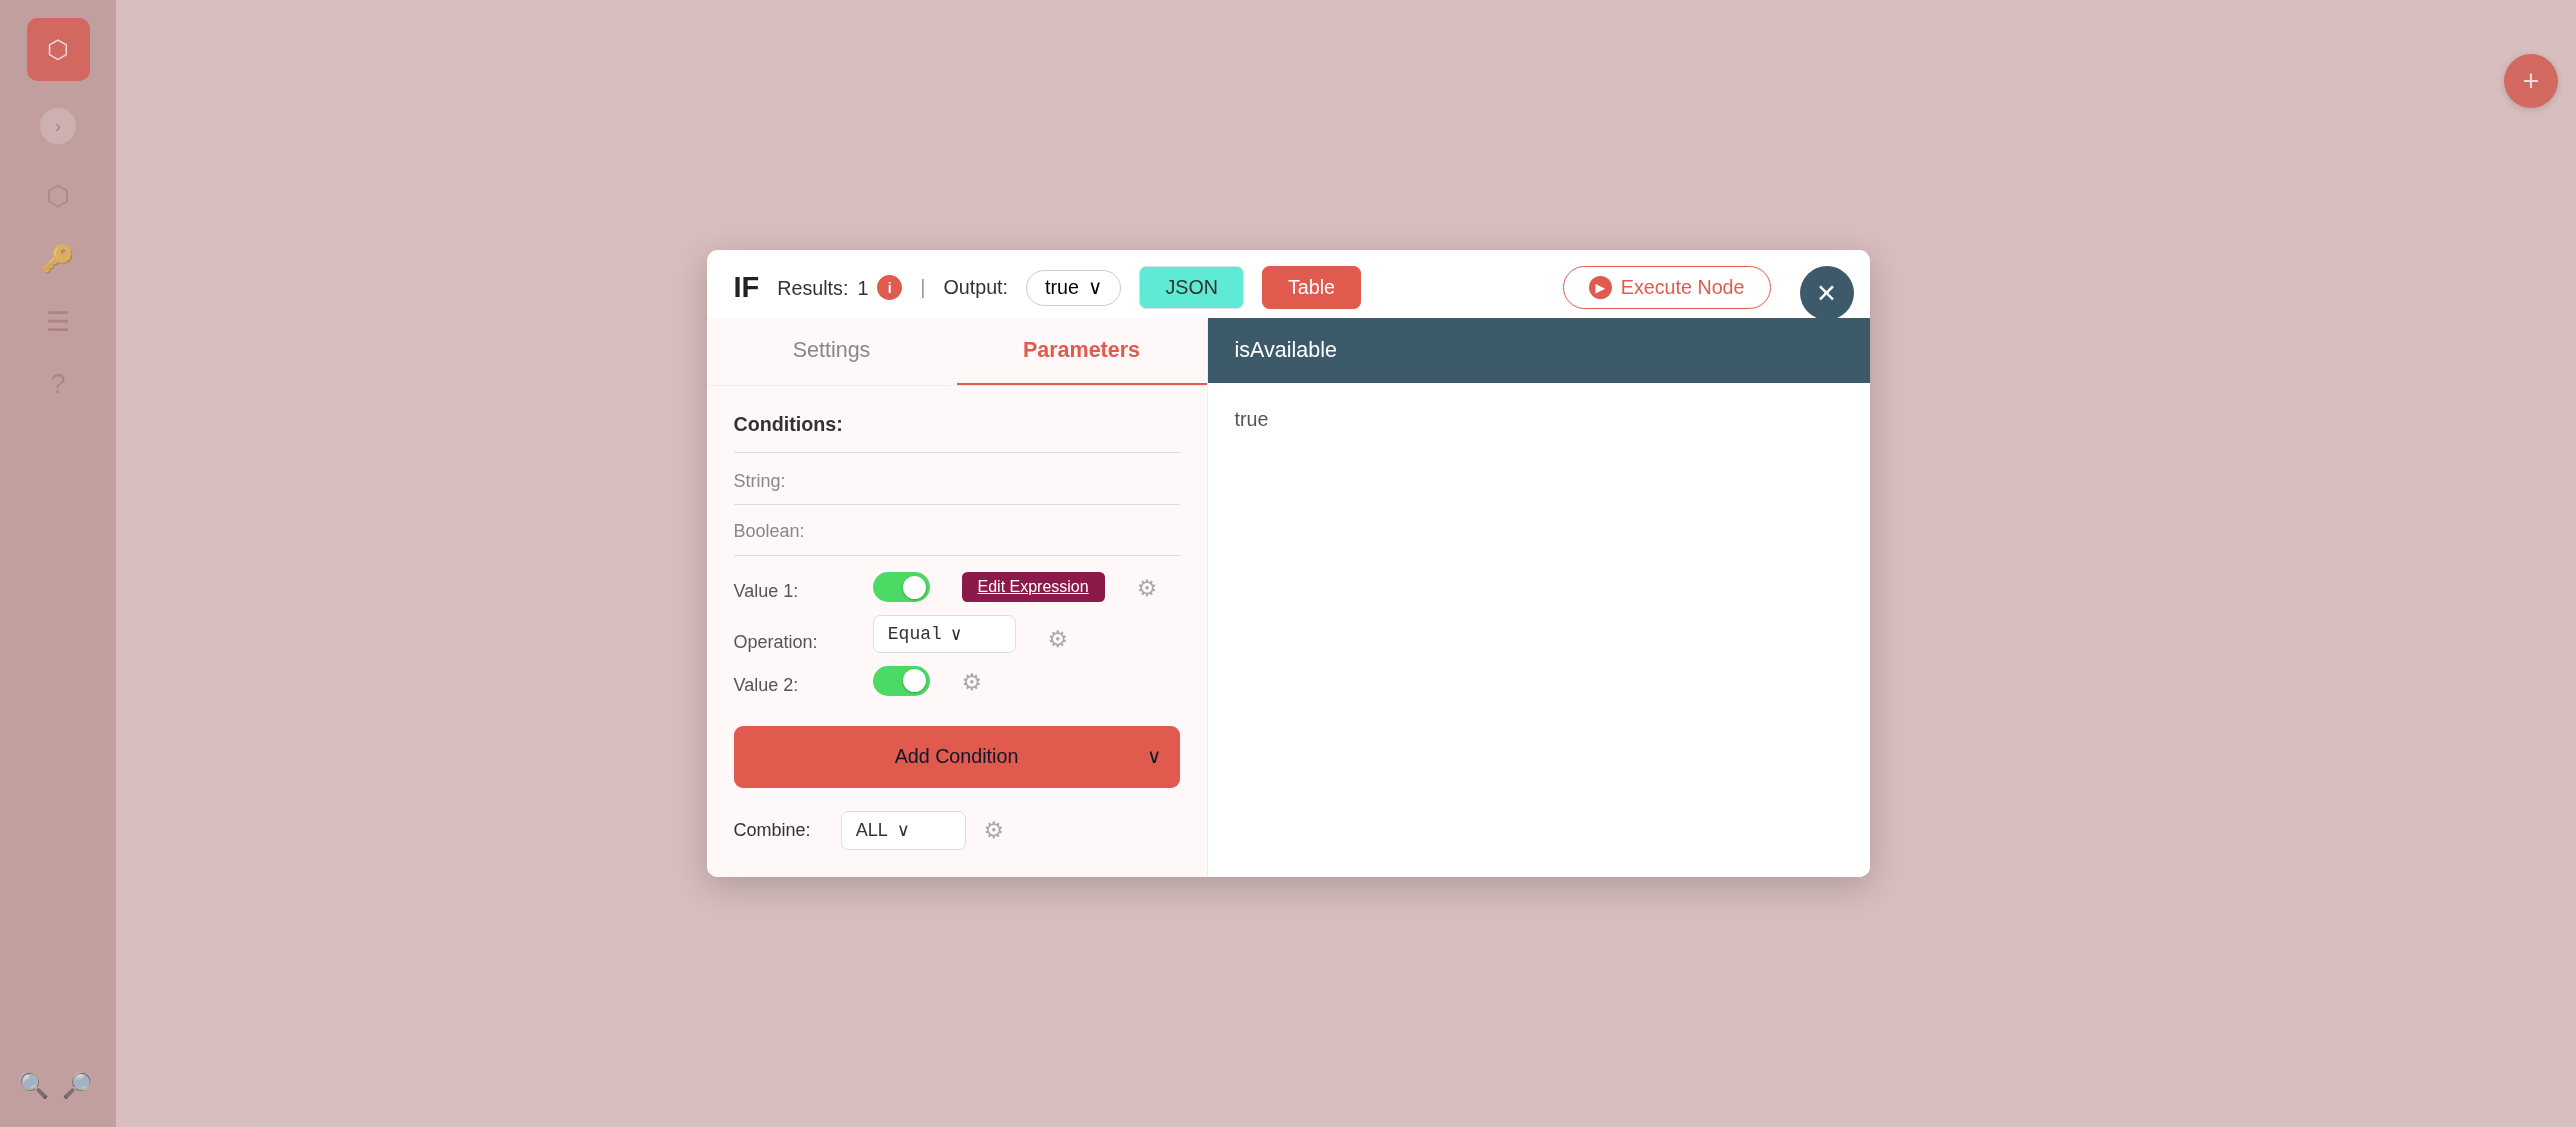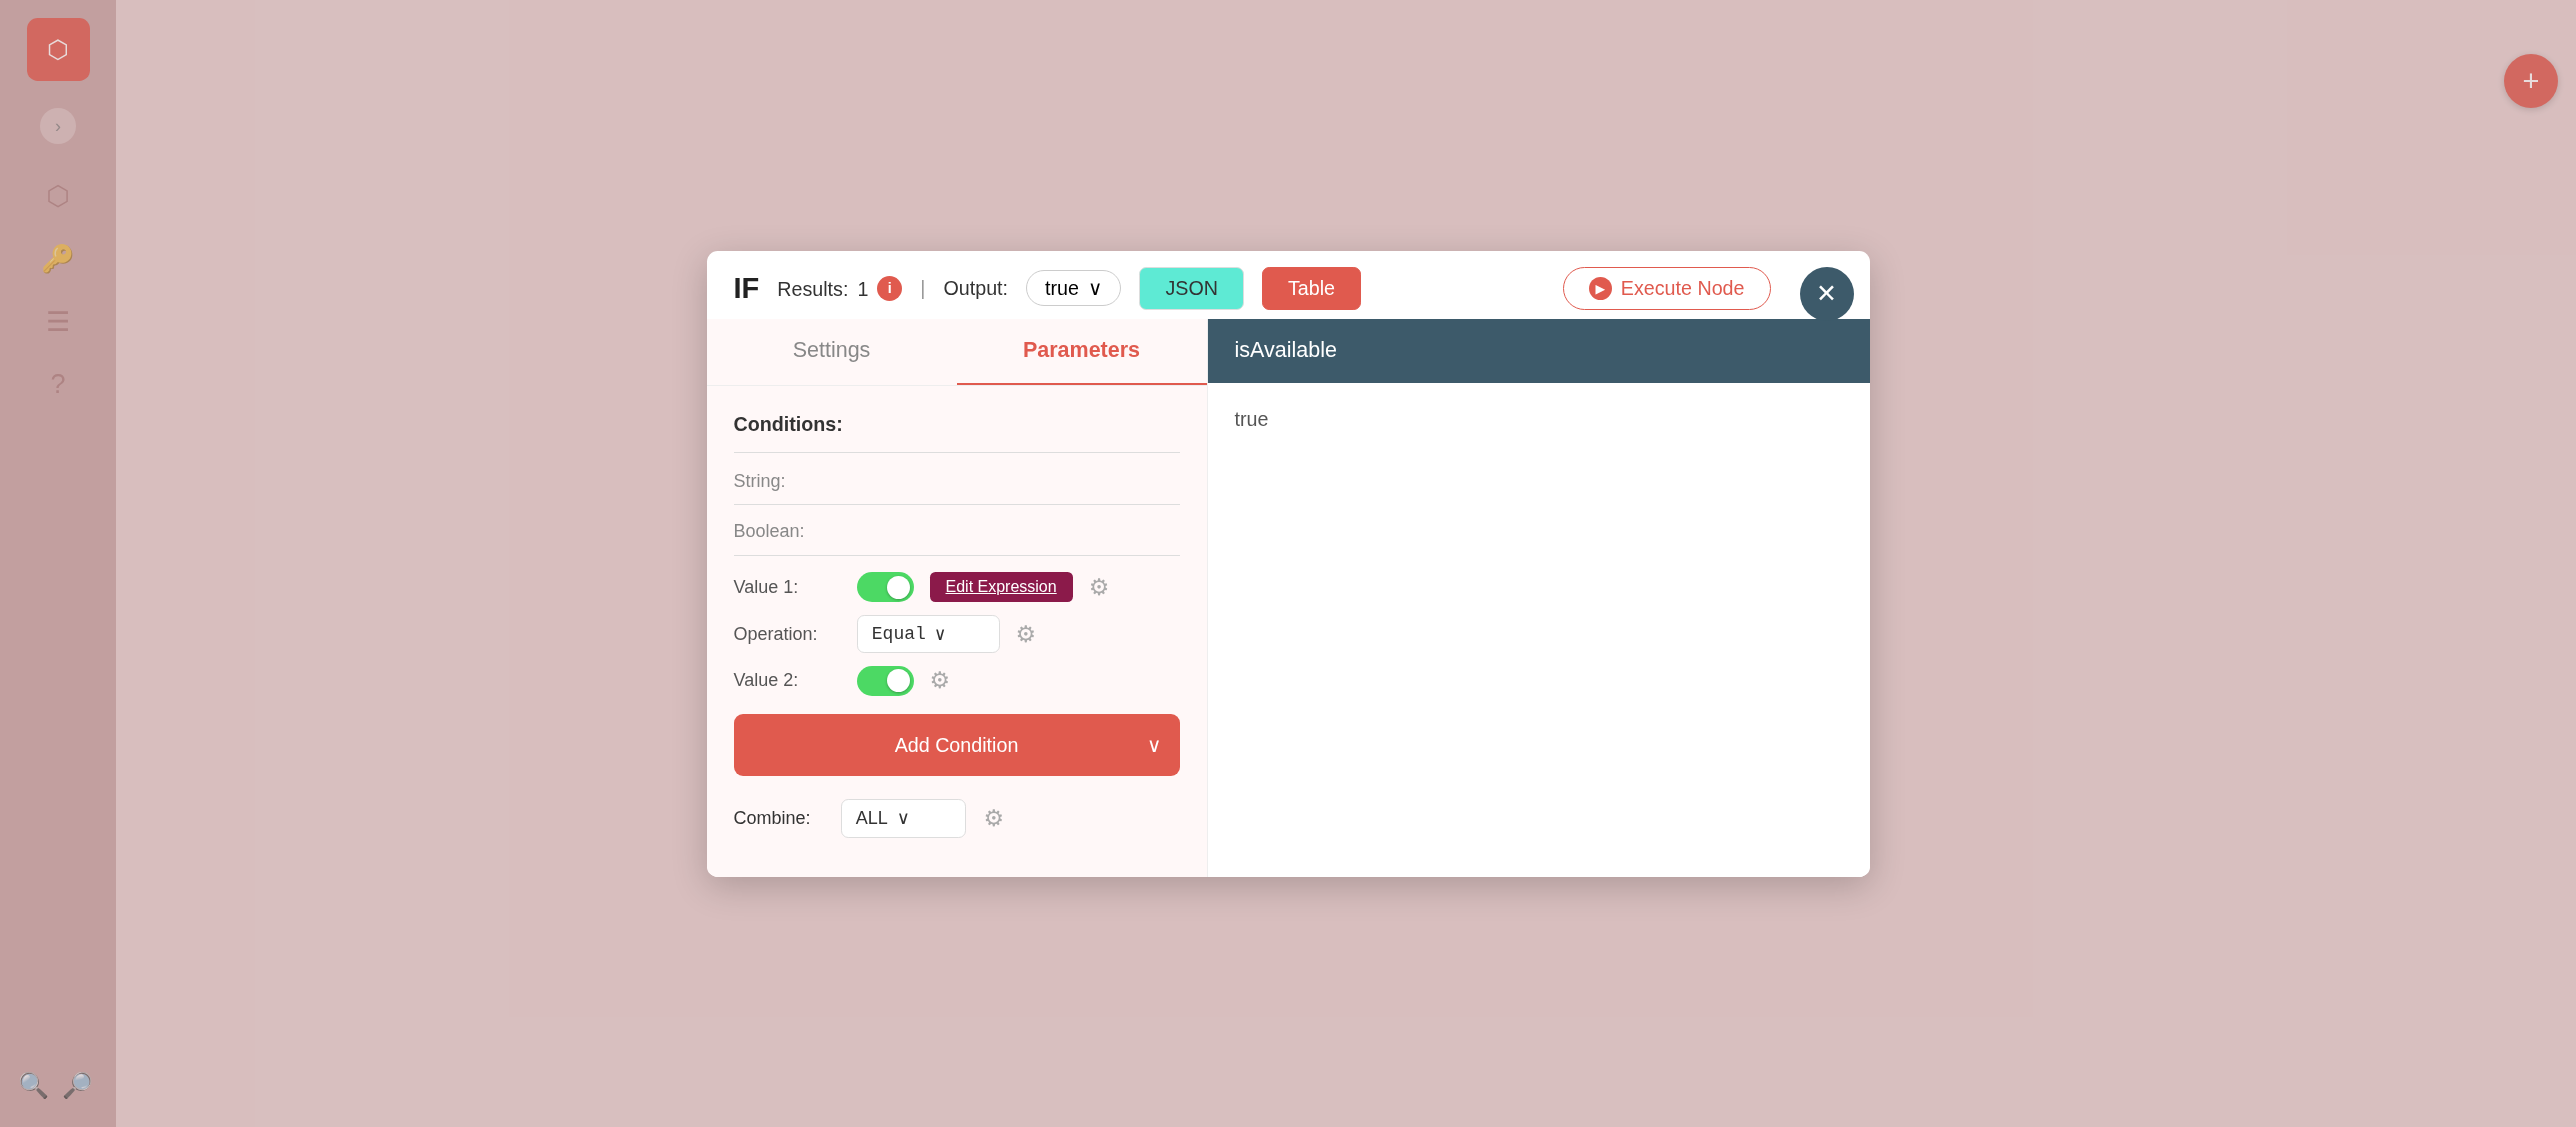--- a/index.html
+++ b/index.html
@@ -227,22 +227,22 @@
     }
     .field-divider {
       border: none;
       border-top: 1.3px solid #ddd;
       margin-bottom: 16px;
     }
 
     
     .condition-row {
       display: flex;
-      align-items: center;
-      gap: 16px;
+      align-items: flex-end;
+      gap: 32px;
       margin-bottom: 12.5px;
     }
     .condition-row-label {
       font-size: 18px;
       color: #555;
       min-width: 107px;
     }
 
     
     .toggle {
@@ -289,31 +289,31 @@
       background: white;
       display: flex; align-items: center; gap: 9px;
       cursor: pointer;
       min-width: 143px;
       font-family: Liberation Mono, monospace;
     }
 
     
     .add-condition-btn {
       background: #e05a4e;
-      color: #ffffff;
+      color: #0f172a;
       border: none;
       border-radius: 9px;
       width: 100%;
       padding: 19.7px 0;
       font-size: 19.7px;
       cursor: pointer;
       display: flex;
       align-items: flex-end;
       justify-content: center;
-      margin-top: 18px;
+      margin-top: 30px;
       gap: 0;
       position: relative;
     }
     .add-condition-btn .chevron-down {
       position: absolute;
       right: 18px;
       font-size: 19.7px;
     }
 
     

